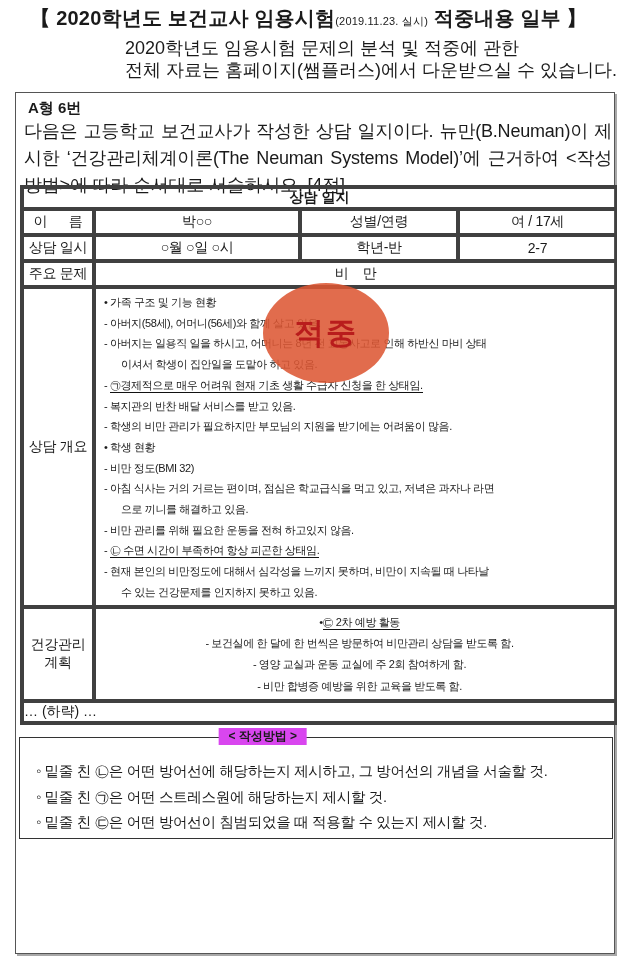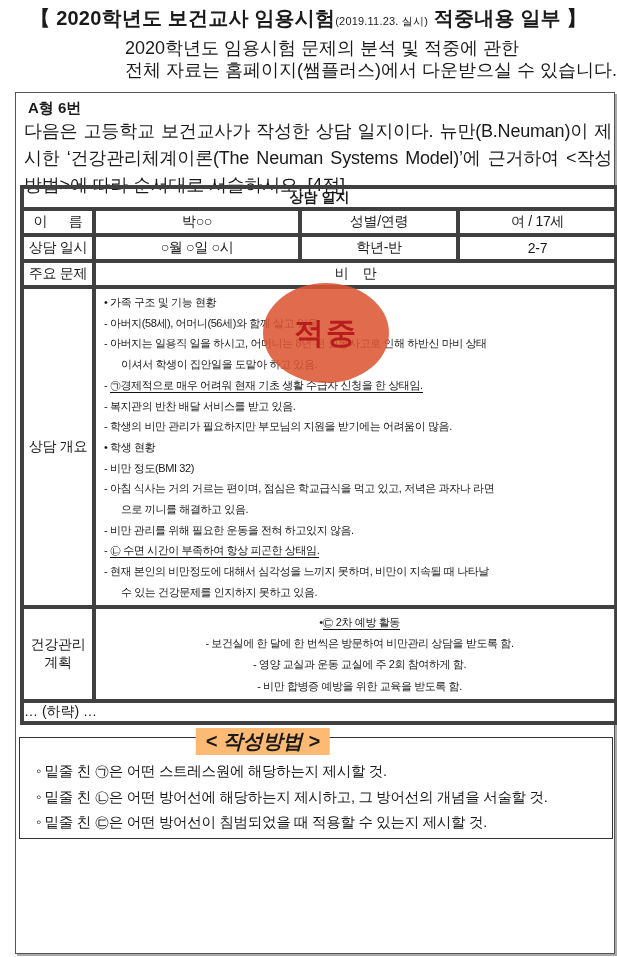--- a/index.html
+++ b/index.html
@@ -42,22 +42,22 @@
   
   .stamp { position:absolute; left:263px; top:283px; width:126px; height:100px;
            border-radius:50%; background:rgba(220,86,51,0.87); z-index:5;
            display:flex; align-items:center; justify-content:center; }
   .stamp span { color:#b91c1c; font-weight:700; font-size:30px; letter-spacing:2px; }
 
   
   .guide { position:absolute; left:3px; top:644px; width:594px; height:102px;
            border:1px solid #333; }
   .guide-title { position:absolute; top:-10px; left:41%; transform:translateX(-50%);
-                 background:#fdba74; padding:0 10px; font-weight:700; font-size:20px;
-                 white-space:nowrap;font-style:italic; }
+                 background:#d946ef; padding:0 10px; font-weight:700; font-size:12px;
+                 white-space:nowrap; }
   .guide-items { padding:21px 0 0 16px; }
   .guide-items .gln { font-size:14.5px; line-height:25.5px; letter-spacing:-0.3px;
                       white-space:nowrap; }
 </style>
 </head>
 <body>
 
 <div class="page">
 
   <div class="title">
@@ -132,22 +132,22 @@
       </tr>
       <tr>
         <td class="ellip" colspan="4">… (하략) …</td>
       </tr>
     </tbody>
       </table>
 
     <div class="guide">
       <div class="guide-title">&lt; 작성방법 &gt;</div>
       <div class="guide-items">
+        <div class="gln">◦ 밑줄 친 ㉡은 어떤 방어선에 해당하는지 제시하고, 그 방어선의 개념을 서술할 것.</div>
         <div class="gln">◦ 밑줄 친 ㉠은 어떤 스트레스원에 해당하는지 제시할 것.</div>
-        <div class="gln">◦ 밑줄 친 ㉡은 어떤 방어선에 해당하는지 제시하고, 그 방어선의 개념을 서술할 것.</div>
         <div class="gln">◦ 밑줄 친 ㉢은 어떤 방어선이 침범되었을 때 적용할 수 있는지 제시할 것.</div>
       </div>
     </div>
 
   </div>
 
   <div class="stamp">
     <span>적중</span>
   </div>
 

